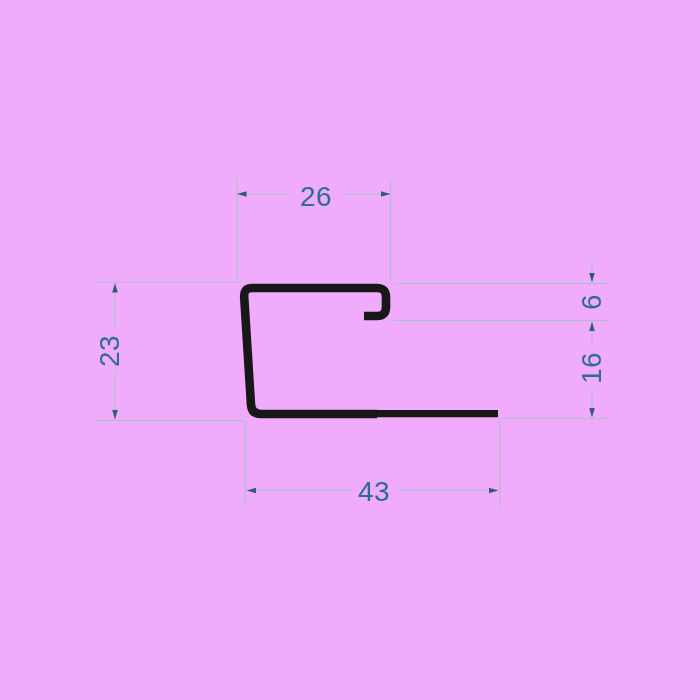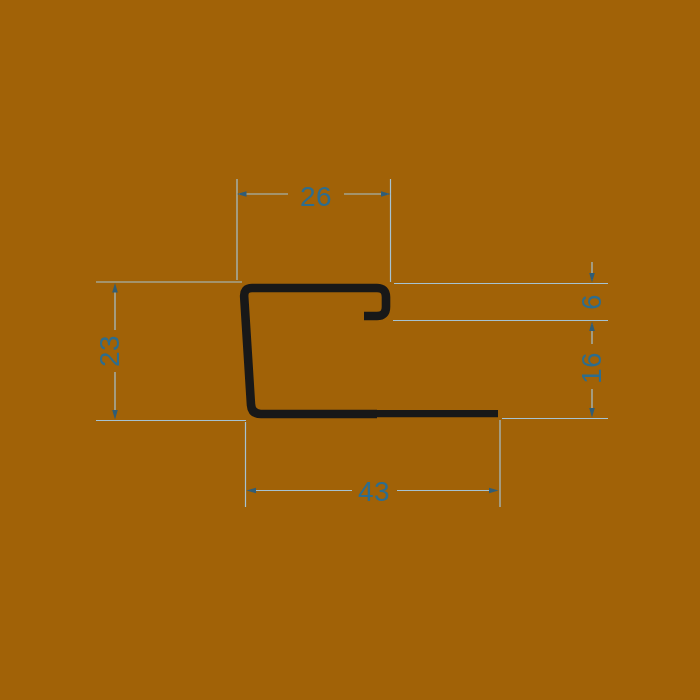--- a/index.html
+++ b/index.html
@@ -7,21 +7,21 @@
     padding: 0;
     width: 700px;
     height: 700px;
     background: #ffffff;
     overflow: hidden;
   }
   .stage {
     position: relative;
     width: 700px;
     height: 700px;
-    background: #a16207;
+    background: #f0abfc;
   }
   svg {
     position: absolute;
     left: 0;
     top: 0;
   }
   .dim-text {
     font-family: "Liberation Sans", "DejaVu Sans", sans-serif;
     font-size: 28px;
     font-weight: 400;

